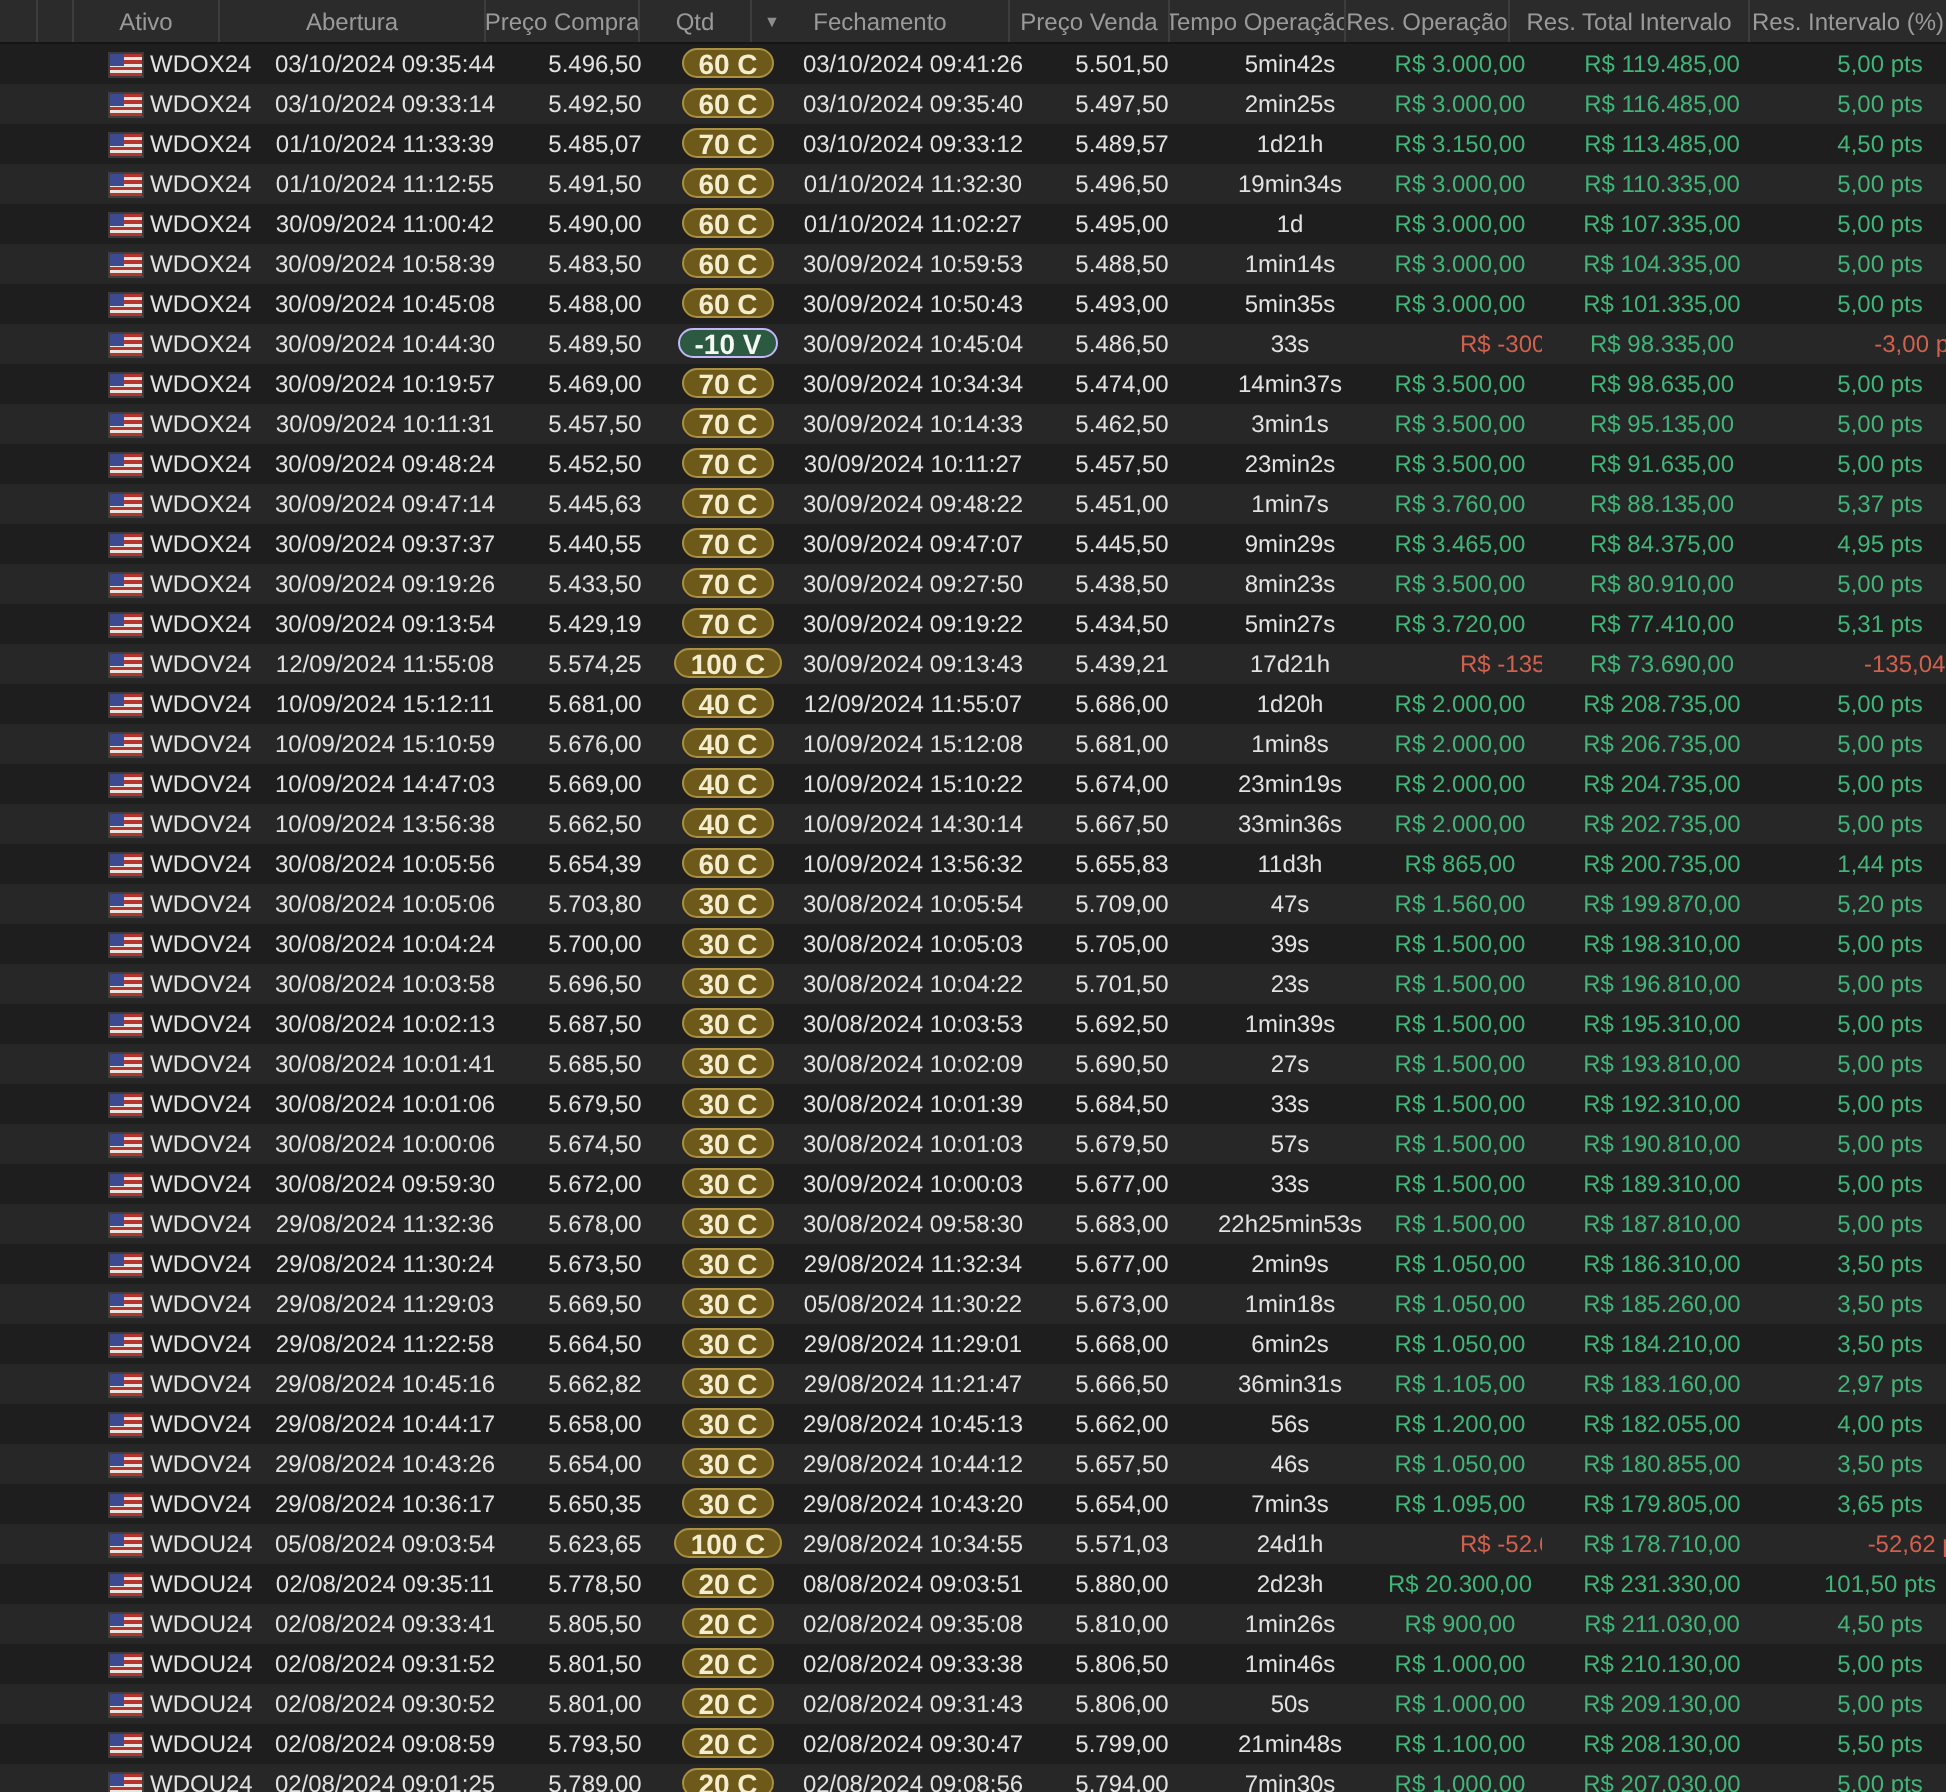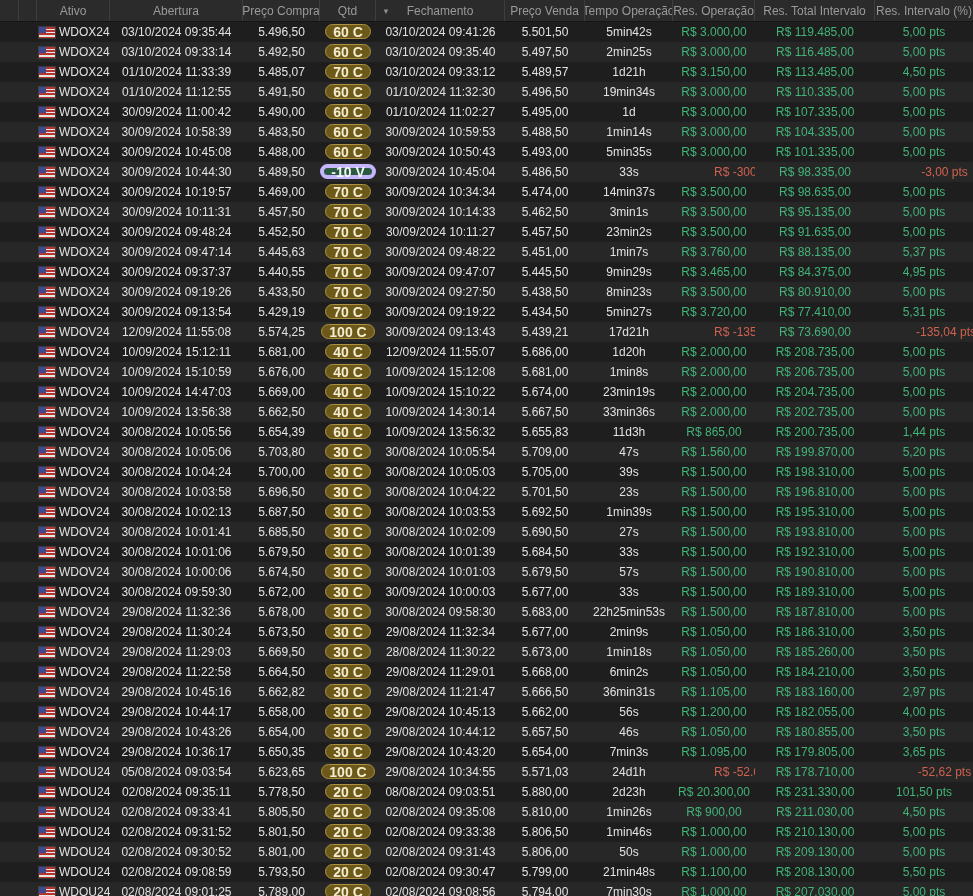--- a/index.html
+++ b/index.html
@@ -12,36 +12,36 @@
     border-bottom:1px solid #161616;
   }
   .hcell { display:flex; align-items:center; justify-content:center;
     border-right:1px solid #3d3d3d; position:relative; white-space:nowrap;
     overflow:hidden; cursor:default; }
   .hcell:last-child { border-right:none; }
   .sort-arrow { position:absolute; left:6px; top:50%; transform:translateY(-50%);
     font-size:8px; color:#8d8d8d; }
   .row {
     display:grid; grid-template-columns:19px 18px 73px 133px 77px 56px 129px 80px 88px 82px 120px 98px;
-    height:20px; align-items:center; font-size:12px; color:#e2e2e2;
+    height:20px; align-items:center; font-size:12px; color:#e2e2e2;padding-left:16px;
   }
   .row:nth-child(odd) { background:#1e1e1e; }
   .row:nth-child(even) { background:#272727; }
   .cell { text-align:center; white-space:nowrap; overflow:hidden; }
   .cell-ativo { display:flex; align-items:center; gap:4px; padding-left:2px; text-align:left; }
   .flag { width:16px; height:11px; flex:0 0 16px; position:relative;
     background:repeating-linear-gradient(180deg,#b5342e 0 1.6px,#e9e5e1 1.6px 3.2px);
     box-shadow:0 0 0 1px #55555588; }
   .flag::after { content:""; position:absolute; left:0; top:0; width:7px; height:6px;
     background:#3c4b8f; }
   .badge { display:inline-flex; align-items:center; justify-content:center;
     height:15px; padding:0 7px; border-radius:8px; font-size:14px; font-weight:bold;
     line-height:1; }
   .badge.buy  { background:#6d5a1b; border:1px solid #ab9140; color:#f5edcf; }
-  .badge.sell { background:#2c5a40; border:4px solid #c4b5fd; color:#f4f8f4; }
+  .badge.sell { background:#2c5a40; border:1px solid #c4b5fd; color:#f4f8f4; }
   .pos { color:#42b477; }
   .neg { color:#d0614f;margin-left:41px; }
 </style>
 </head>
 <body>
 
 <div id="grid">
   <div class="hdr" id="header-row">
       <div class="hcell">
         <span></span>
@@ -612,21 +612,21 @@
       <div class="row">
         <div class="cell"></div>
         <div class="cell"></div>
         <div class="cell cell-ativo">
           <span class="flag"></span>
           <span>WDOV24</span>
         </div>
         <div class="cell">29/08/2024 11:29:03</div>
         <div class="cell">5.669,50</div>
         <div class="cell"><span class="badge buy">30 C</span></div>
-        <div class="cell">28/08/2024 11:30:22</div>
+        <div class="cell">05/08/2024 11:30:22</div>
         <div class="cell">5.673,00</div>
         <div class="cell">1min18s</div>
         <div class="cell pos">R$ 1.050,00</div>
         <div class="cell pos">R$ 185.260,00</div>
         <div class="cell pos">3,50 pts</div>
       </div>
       <div class="row">
         <div class="cell"></div>
         <div class="cell"></div>
         <div class="cell cell-ativo">

